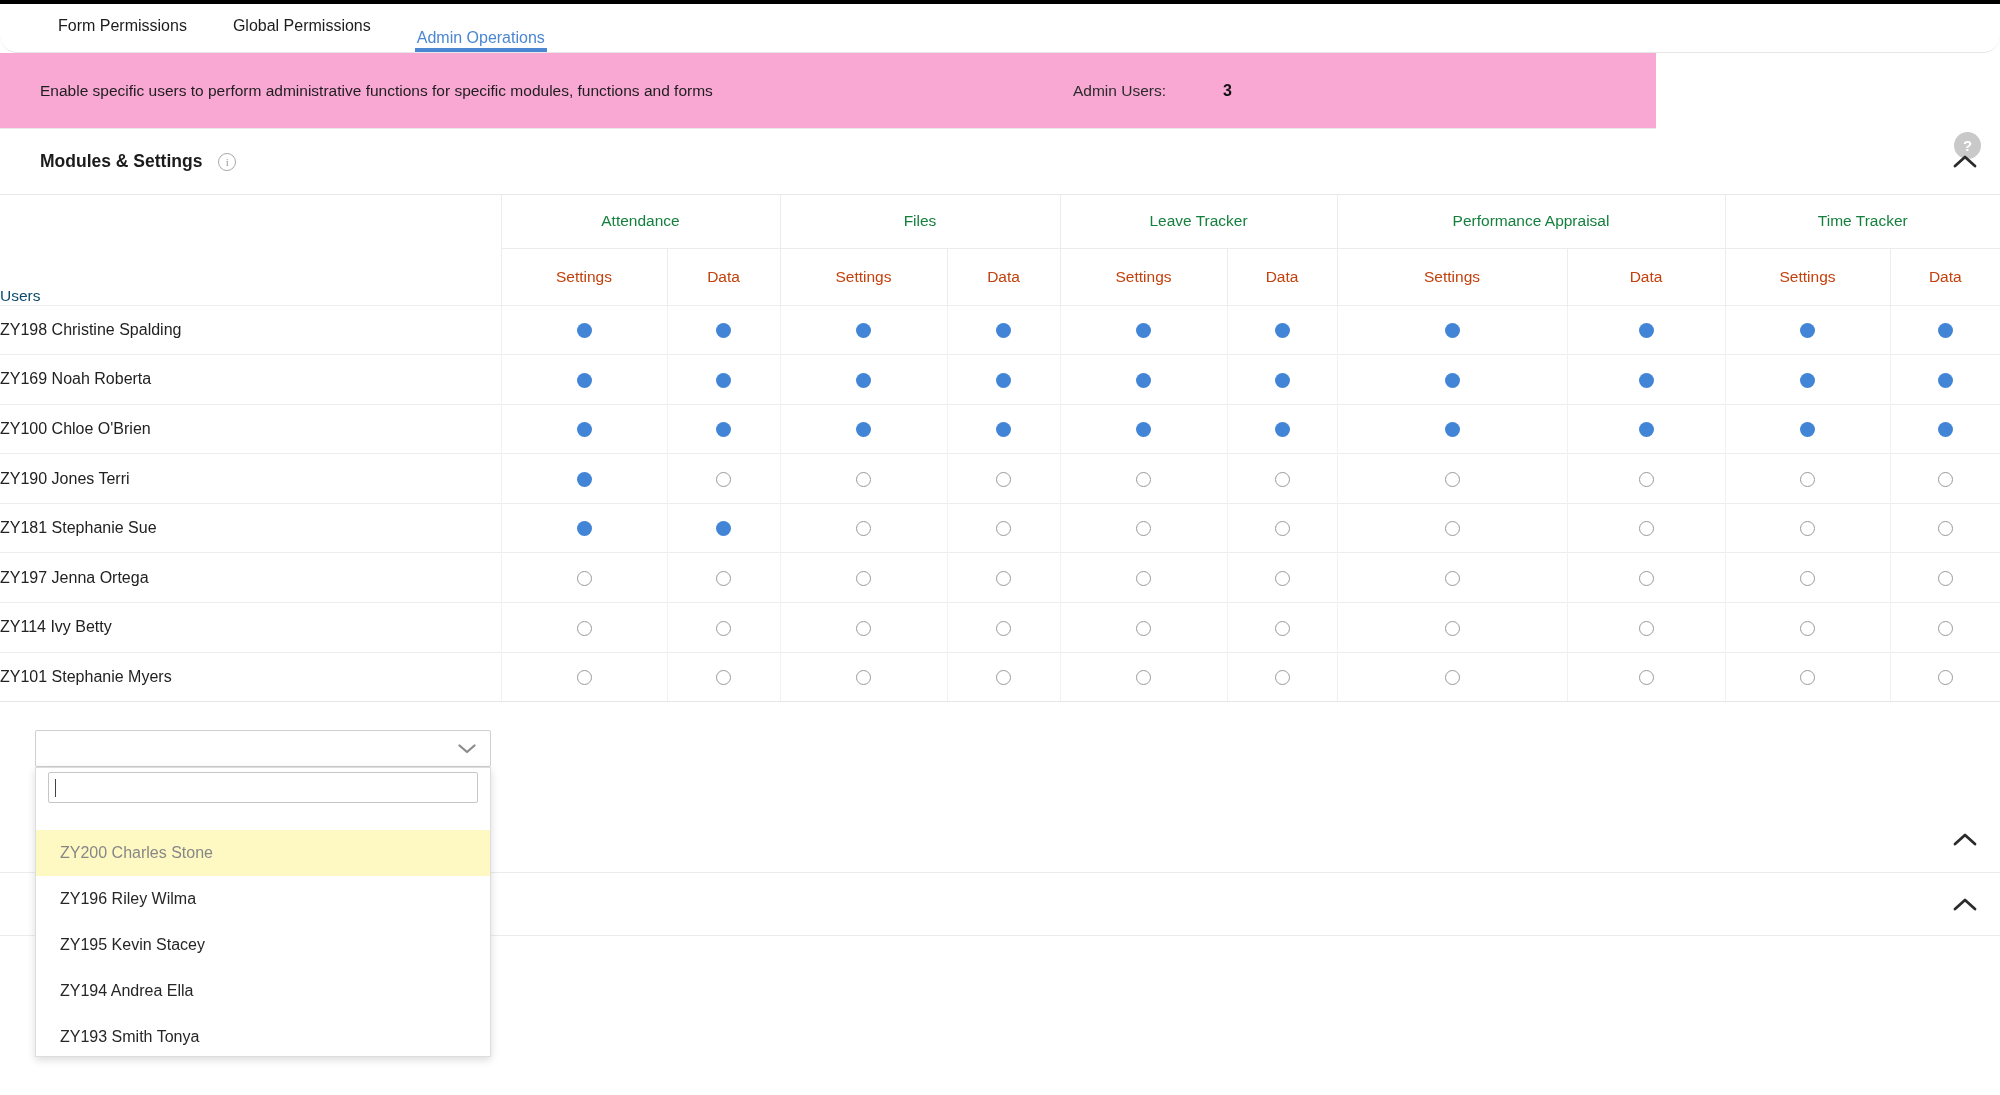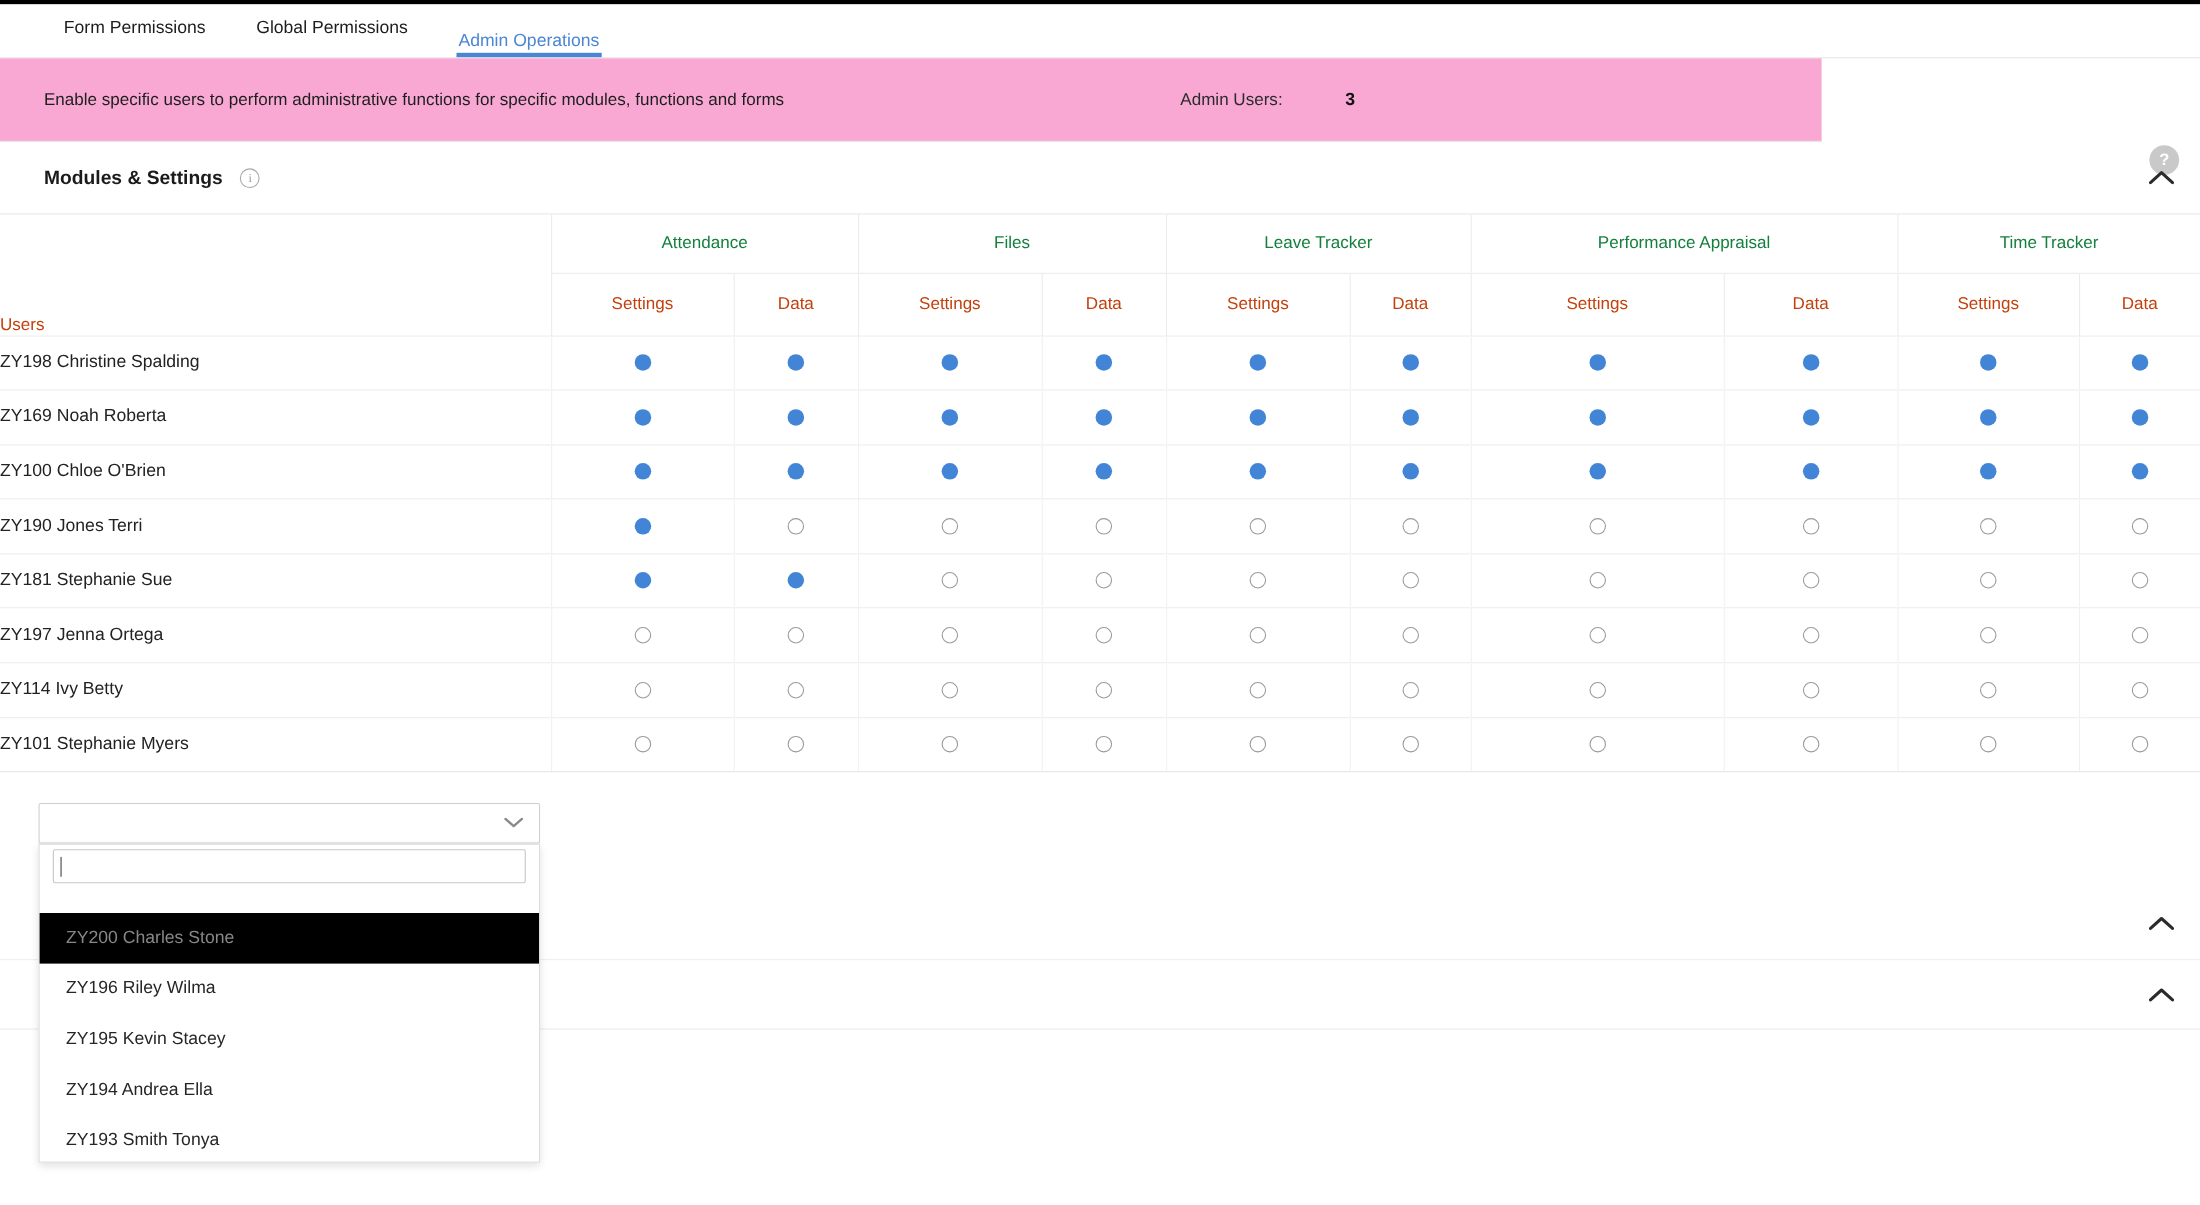--- a/index.html
+++ b/index.html
@@ -3,21 +3,21 @@
 <meta charset="utf-8">
 <style>
   html,body{margin:0;padding:0;background:#fff;}
   body{width:2000px;height:1095px;position:relative;font-family:"Liberation Sans",sans-serif;color:#222;overflow:hidden;}
   .abs{position:absolute;}
 
   
   .top-strip{left:0;top:0;width:2000px;height:4px;background:#000;}
 
   
-  .tab-bar{left:0;top:4px;width:2000px;height:49px;background:#fff;border-bottom:1px solid #e7e7e7;display:flex;align-items:stretch;padding-left:56px;box-sizing:border-box;}
+  .tab-bar{left:0;top:4px;width:2000px;height:49px;background:#fff;border-bottom:1px solid #e7e7e7;display:flex;align-items:stretch;padding-left:56px;box-sizing:border-box;border-radius:17px;}
   .tab{display:flex;align-items:center;margin-right:42px;font-size:16px;color:#1c1c1c;border-bottom:4px solid transparent;padding:0 2px;cursor:pointer;}
   .tab.active{color:var(--accent-tab);border-bottom-color:var(--accent-tab);font-weight:400;margin-top:23px;}
 
   
   .summary-bar{left:0;top:53px;width:1656px;height:76px;background:#f9a8d4;border-bottom:1px solid #e9e9e9;box-sizing:border-box;text-align:right;}
   .summary-desc{left:40px;top:0;height:76px;display:flex;align-items:center;font-size:15.5px;color:#1e1e1e;}
   .stat{top:0;height:76px;display:flex;align-items:center;font-size:15.5px;color:#2b2b2b;gap:48px;}
   .stat .num{font-weight:bold;color:#111;margin-left:9px;font-size:16px;}
   .stat-admin{left:1073px;}
   .stat-assigned{left:1258px;}
@@ -27,21 +27,21 @@
   .section-header{left:0;top:129px;width:2000px;height:66px;border-bottom:1px solid #e8e8e8;box-sizing:border-box;display:flex;align-items:center;}
   .section-title{margin-left:40px;font-size:17.5px;font-weight:bold;color:#1b1b1b;}
   .info-icon{margin-left:16px;width:18px;height:18px;border-radius:50%;border:1.5px solid #a8a8a8;color:#999;font-size:11px;display:flex;align-items:center;justify-content:center;font-family:"Liberation Serif",serif;cursor:pointer;box-sizing:border-box;}
   .chev-btn{position:absolute;right:21px;top:50%;transform:translateY(-50%);width:28px;height:20px;display:flex;align-items:center;justify-content:center;cursor:pointer;}
 
   
   table.perm{position:absolute;left:0;top:195px;width:2000px;border-collapse:collapse;table-layout:fixed;}
   table.perm th,table.perm td{padding:0;font-weight:normal;}
   tr.group-row{height:53px;}
   tr.sub-row{height:57px;}
-  th.users-th{text-align:left;padding-left:40px;font-weight:bold;font-size:15.5px;color:#c2410c;vertical-align:bottom;padding-bottom:19px;}
+  th.users-th{text-align:left;padding-left:40px;font-weight:bold;font-size:15.5px;color:#0c4a6e;vertical-align:bottom;padding-bottom:19px;}
   th.group{font-size:15.5px;font-weight:bold;color:#15803d;text-align:center;border-left:1px solid #ececec;}
   th.sub{font-size:15.5px;font-weight:600;color:#c2410c;text-align:center;border-left:1px solid #ececec;border-top:1px solid #ececec;margin-top:28px;}
   tbody tr{height:49.6px;}
   tbody tr td{border-top:1px solid #ededed;}
   tbody tr:last-child td{border-bottom:1px solid #e6e6e6;}
   td.name{padding-left:40px;font-size:16px;color:#222;}
   td.cell{text-align:center;border-left:1px solid #f1f1f1;}
   .radio{display:inline-block;width:15px;height:15px;border-radius:50%;box-sizing:border-box;vertical-align:middle;cursor:pointer;}
   .radio.on{background:var(--accent);}
   .radio.off{border:1.5px solid #9a9a9a;background:#fff;}
@@ -50,21 +50,21 @@
   .collapsed-row{left:0;width:2000px;box-sizing:border-box;border-bottom:1px solid #ececec;background:#fff;z-index:1;}
   .collapsed-row .chev-btn{right:21px;}
 
   
   .user-select{left:35px;top:730px;width:456px;height:37px;border:1px solid #cfcfcf;border-radius:2px;background:#fff;box-sizing:border-box;cursor:pointer;z-index:4;}
   .user-select .dd-chev{position:absolute;right:14px;top:50%;transform:translateY(-50%);}
   .dd-panel{left:35px;top:767px;width:456px;height:290px;background:#fff;border:1px solid #ddd;box-shadow:0 3px 8px rgba(0,0,0,.14);box-sizing:border-box;z-index:5;}
   .dd-search{position:absolute;left:12px;top:4px;width:430px;height:31px;border:1px solid #c6c6c6;border-radius:2px;box-sizing:border-box;font-size:15px;padding:0 8px;outline:none;font-family:"Liberation Sans",sans-serif;}
   .dd-items{position:absolute;left:0;top:62px;width:100%;}
   .dd-item{height:46px;display:flex;align-items:center;padding-left:24px;font-size:16px;color:#262626;cursor:pointer;box-sizing:border-box;}
-  .dd-item.hl{background:#000000;color:#878787;}
+  .dd-item.hl{background:#fef9c3;color:#878787;}
   .caret{display:inline-block;width:1px;height:18px;background:#444;animation:blink 1.1s steps(1) infinite;}
   @keyframes blink{50%{opacity:0;}}
 </style>
 </head>
 <body>
 
 <div class="abs top-strip"></div>
 
 <div class="abs tab-bar" id="tabBar">
     <div class="tab">Form Permissions</div>

